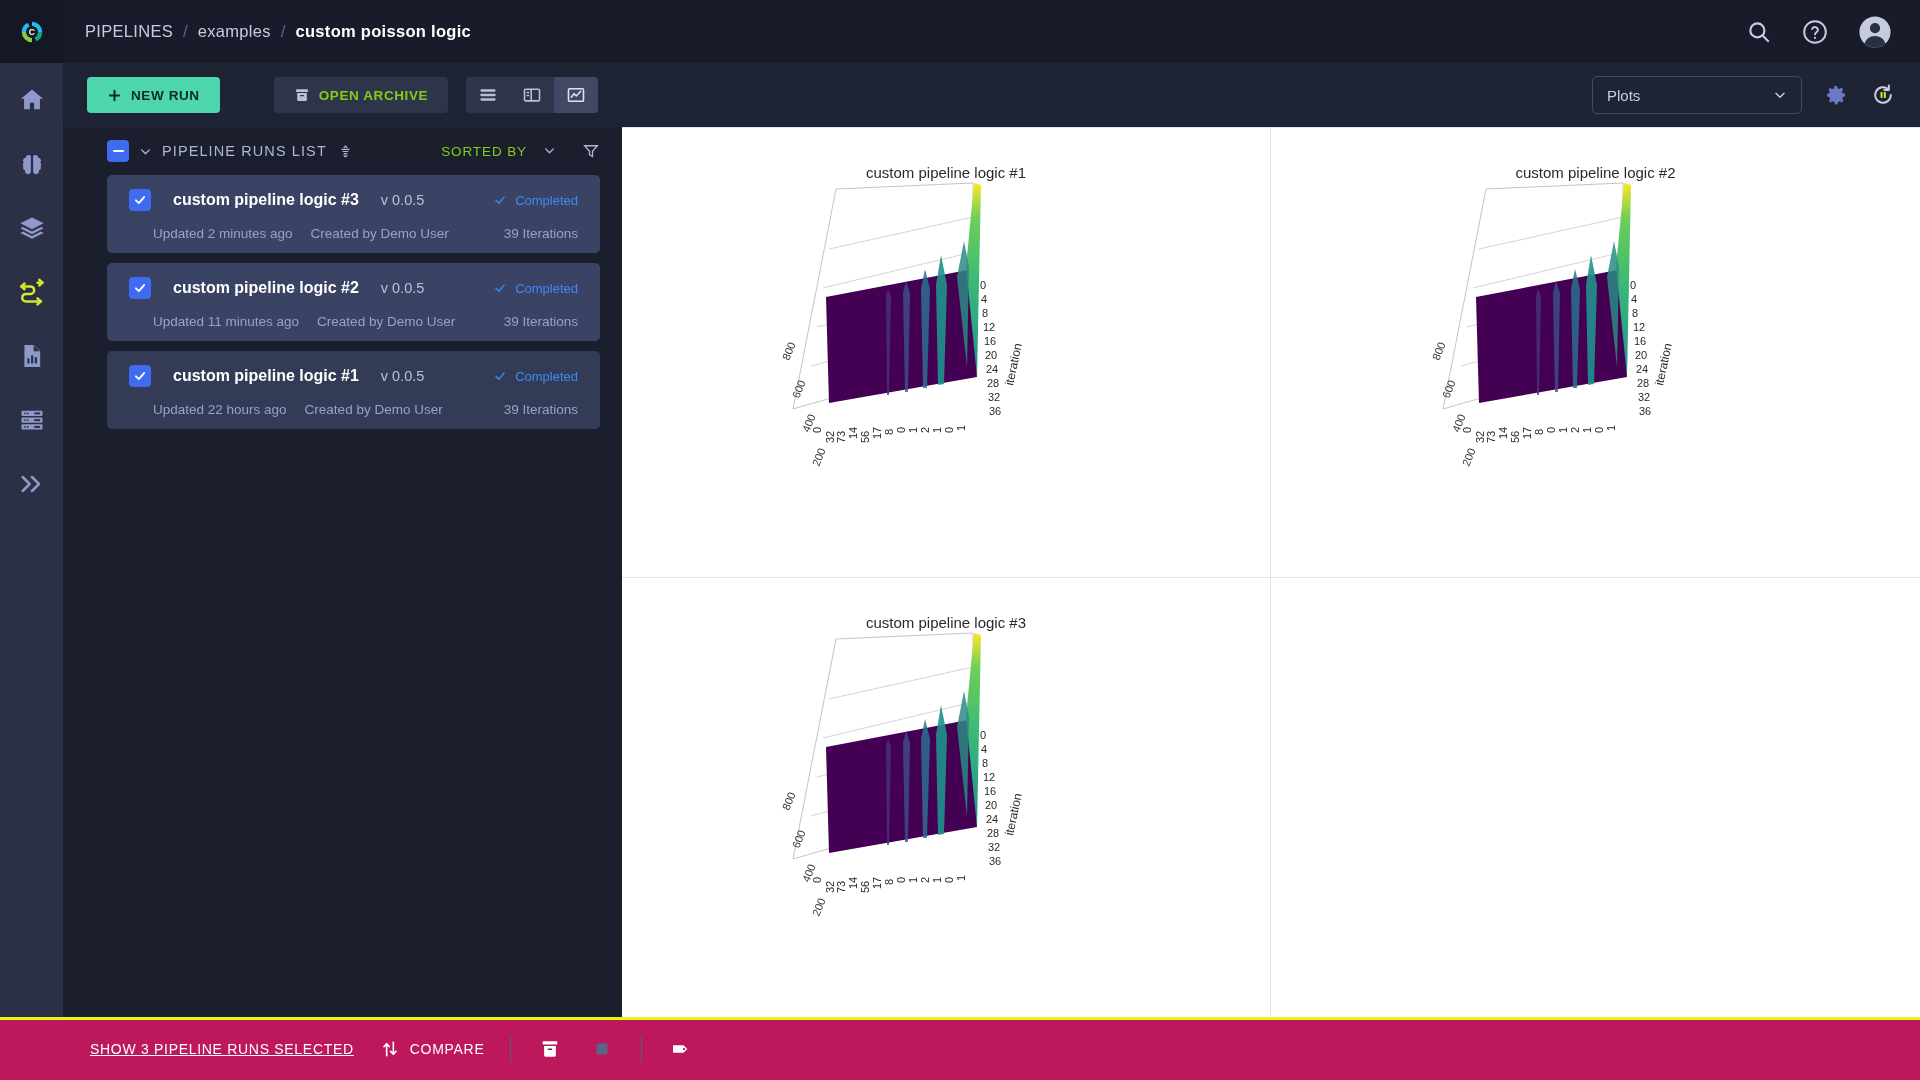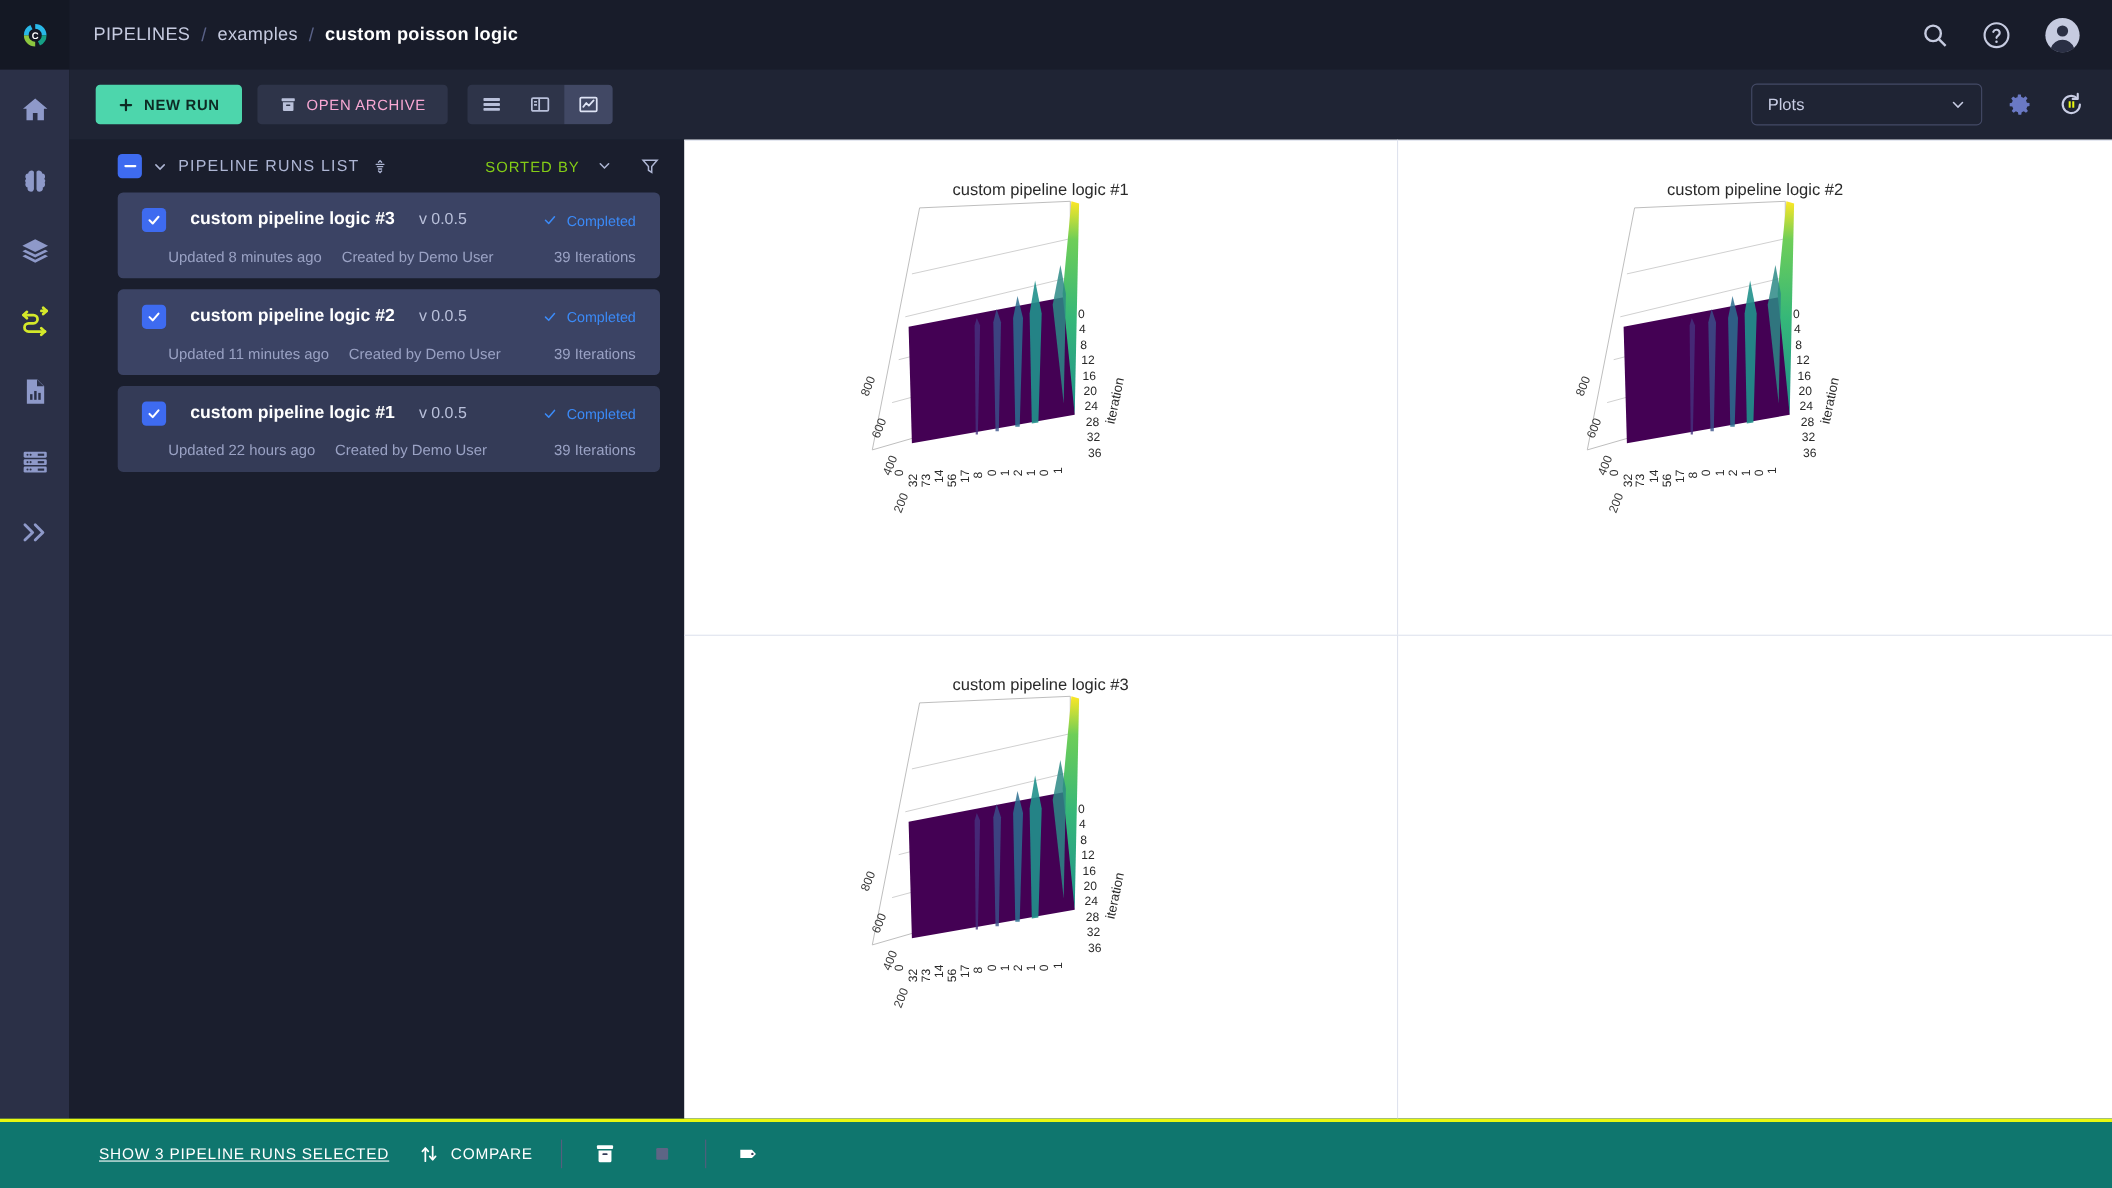--- a/index.html
+++ b/index.html
@@ -44,23 +44,23 @@
   .toolbar {
     height: 64px; flex: 0 0 64px; background: #1f2434;
     display: flex; align-items: center; padding: 0 24px; gap: 14px;
   }
   .btn-new {
     background: #4dd6ac; color: #0d2b24; font-weight: bold; font-size: 13.5px;
     letter-spacing: .6px; border: none; border-radius: 4px; height: 36px;
     padding: 0 20px; display: flex; align-items: center; gap: 9px; cursor: pointer;
   }
   .btn-archive {
-    background: #2e3449; color: #f9a8d4; font-weight: normal; font-size: 13.5px;
+    background: #2e3449; color: #84cc16; font-weight: bold; font-size: 13.5px;
     letter-spacing: .6px; border: none; border-radius: 4px; height: 36px;
-    padding: 0 20px; display: flex; align-items: center; gap: 9px; cursor: pointer;
+    padding: 0 20px; display: flex; align-items: center; gap: 9px; cursor: pointer; margin-left: 40px;
   }
   .viewgroup { display: flex; background: #2e3449; border-radius: 4px; height: 36px; overflow: hidden; margin-left: 4px; }
   .viewbtn { width: 44px; height: 36px; display: flex; align-items: center; justify-content: center; cursor: pointer; }
   .viewbtn.active { background: #3c4karm; }
   .viewbtn.active { background: #414864; }
   .toolbar-right { margin-left: auto; display: flex; align-items: center; gap: 22px; }
   .select {
     width: 210px; height: 38px; border: 1px solid #444a66; border-radius: 5px;
     display: flex; align-items: center; padding: 0 14px; color: #c8cde4; font-size: 15px;
     background: transparent; cursor: pointer;
@@ -99,21 +99,21 @@
   .plots-title { text-align: center; color: #626a96; font-size: 18px; padding: 24px 0 18px 0; }
   .plot-grid { flex: 1; display: grid; grid-template-columns: 1fr 1fr; grid-auto-rows: 450px; }
   .plot-cell { border-top: 1px solid #dfe3ee; border-right: 1px solid #dfe3ee; position: relative; overflow: hidden; }
   .plot-cell:nth-child(2n) { border-right: none; }
   .plot-cell.empty { }
   .plot-head { text-align: center; color: #2a2a2a; font-size: 15px; padding-top: 36px; }
   .plot-svg { display: block; margin: 0 auto; }
 
   
   .bottombar {
-    height: 63px; flex: 0 0 63px; background: #0f766e; display: flex; align-items: center;
+    height: 63px; flex: 0 0 63px; background: #be185d; display: flex; align-items: center;
     padding: 0 0 0 63px; position: relative;
   }
   .bottombar::before {
     content: ""; position: absolute; top: 0; left: 0; right: 0; height: 3px; background: #e8f711;
   }
   .bb-inner { display: flex; align-items: center; gap: 26px; padding-left: 27px; }
   .bb-link { color: #fff; font-size: 14px; letter-spacing: .7px; text-decoration: underline; cursor: pointer; }
   .bb-btn { display: flex; align-items: center; gap: 10px; color: #fff; font-size: 14px; letter-spacing: .7px; cursor: pointer; }
   .bb-div { width: 1px; height: 26px; background: #565e7e; }
   .bb-icon { width: 26px; height: 26px; display: flex; align-items: center; justify-content: center; cursor: pointer; }
@@ -330,21 +330,21 @@
                 <span class="run-name">custom pipeline logic #3</span>
                 <span class="run-ver">v 0.0.5</span>
                 <span class="run-status">
                   <svg width="14" height="14" viewBox="0 0 24 24" fill="none" stroke="#3b8af7" stroke-width="2.4" stroke-linecap="round" stroke-linejoin="round">
                     <polyline points="5,12.5 10,17.5 19,7"></polyline>
                   </svg>
                   <span>Completed</span>
                 </span>
               </div>
               <div class="run-row2">
-                <span class="run-meta">Updated 8 minutes ago</span>
+                <span class="run-meta">Updated 2 minutes ago</span>
                 <span class="run-meta">Created by Demo User</span>
                 <span class="run-iter">39 Iterations</span>
               </div>
             </div>
 
             <div class="run-card sel">
               <div class="run-row1">
                 <div class="chk-sq">
                   <svg width="14" height="14" viewBox="0 0 24 24" fill="none" stroke="#fff" stroke-width="3.2" stroke-linecap="round" stroke-linejoin="round">
                     <polyline points="5,12.5 10,17.5 19,7"></polyline>

